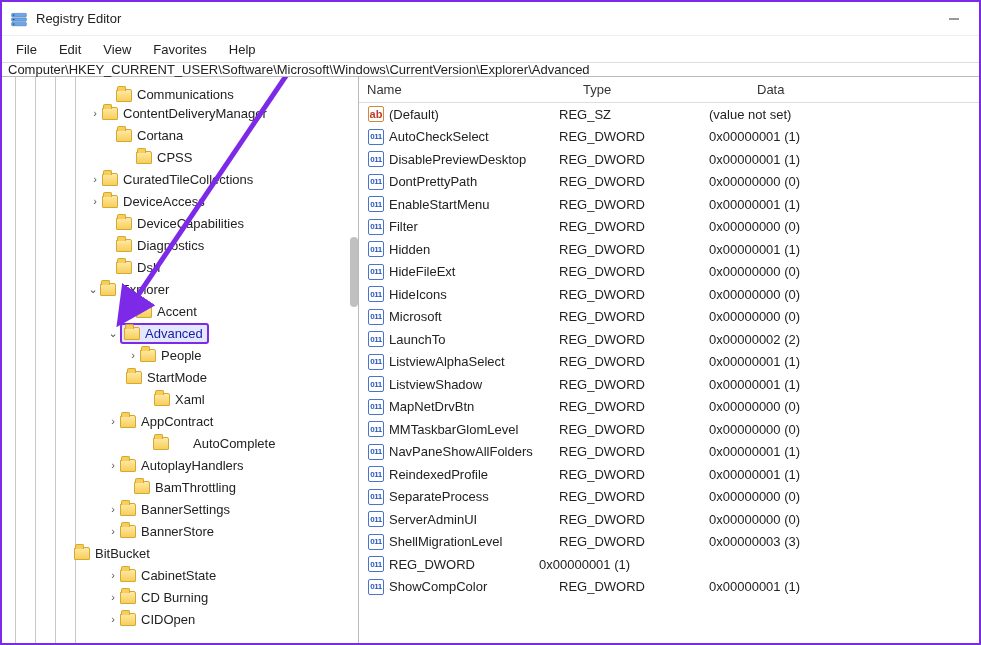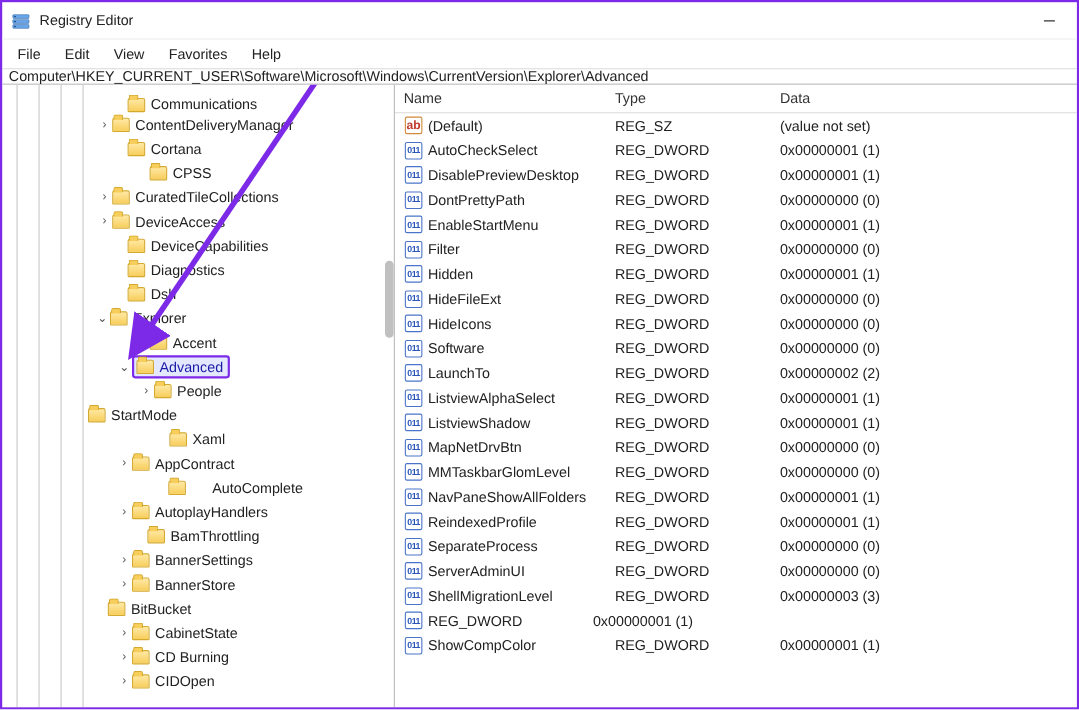--- a/index.html
+++ b/index.html
@@ -20,21 +20,21 @@
 .tree-lines .vline { width:1px; background:#c8c8c8; margin-left:0; }
 .tree-items { padding-top:3px; }
 .tree-item { height:22px; display:flex; align-items:center; white-space:nowrap; }
 .tree-item .expander { width:14px; text-align:center; color:#555; font-size:11px; display:inline-block; }
 .tree-item .folder-icon { width:16px; height:13px; background:linear-gradient(#ffe9a6,#f7ce5b); border:1px solid #d4a92e; border-radius:2px 2px 1px 1px; position:relative; margin-right:5px; flex:none; }
 .tree-item .folder-icon::before { content:""; position:absolute; top:-4px; left:0; width:7px; height:4px; background:#f7ce5b; border:1px solid #d4a92e; border-bottom:none; border-radius:2px 2px 0 0; }
 .tree-item .label { }
 .tree-item.selected .selwrap { background:#e3e8ff; border:2px solid #7c2ae8; border-radius:3px; padding:1px 4px 1px 2px; display:inline-flex; align-items:center; }
 .tree-item.selected .label { color:#1a1aa6; }
 .values-pane { flex:1; overflow:hidden; font-size:13px; color:#222; position:relative; }
-.values-header { height:26px; border-bottom:1px solid #ddd; display:flex; align-items:center; padding-left:8px; color:#333; }
+.values-header { height:26px; border-bottom:1px solid #ddd; display:flex; align-items:center; padding-left:8px; color:#333;gap:24px; }
 .col-name { width:192px; }
 .col-type { width:150px; }
 .col-data { flex:1; }
 .values-body { }
 .value-row { height:22.5px; display:flex; align-items:center; padding-left:8px; }
 .value-row .icon-wrap { width:18px; height:18px; margin-right:4px; display:flex; align-items:center; justify-content:center; flex:none; }
 .value-row .reg-sz-icon { width:16px; height:16px; border:1px solid #d08a3a; background:#fff; border-radius:2px; display:flex; align-items:center; justify-content:center; font-size:11px; font-weight:bold; color:#c0392b; }
 .value-row .reg-dw-icon { width:16px; height:16px; border:1px solid #4a74c9; background:#fff; border-radius:2px; display:flex; align-items:center; justify-content:center; font-size:8px; font-weight:bold; color:#2a56b8; letter-spacing:-0.5px; }
 .value-row .vname { width:170px; overflow:hidden; text-overflow:ellipsis; }
 .value-row .vtype { width:150px; }
@@ -145,21 +145,21 @@
             <span class="selwrap">
               <span class="folder-icon"></span>
               <span class="label">Advanced</span>
             </span>
           </div>
           <div class="tree-item" style="padding-left: 124px;">
             <span class="expander">›</span>
             <span class="folder-icon"></span>
             <span class="label">People</span>
           </div>
-          <div class="tree-item" style="padding-left: 64px;">
+          <div class="tree-item" style="padding-left: 110px;">
             <span class="expander"></span>
             <span class="folder-icon"></span>
             <span class="label">StartMode</span>
           </div>
           <div class="tree-item" style="padding-left: 138px;">
             <span class="expander"></span>
             <span class="folder-icon"></span>
             <span class="label">Xaml</span>
           </div>
           <div class="tree-item" style="padding-left: 104px;">
@@ -185,21 +185,21 @@
           <div class="tree-item" style="padding-left: 104px;">
             <span class="expander">›</span>
             <span class="folder-icon"></span>
             <span class="label">BannerSettings</span>
           </div>
           <div class="tree-item" style="padding-left: 104px;">
             <span class="expander">›</span>
             <span class="folder-icon"></span>
             <span class="label">BannerStore</span>
           </div>
-          <div class="tree-item" style="padding-left: 82px;">
+          <div class="tree-item" style="padding-left: 58px;">
             <span class="expander"></span>
             <span class="folder-icon"></span>
             <span class="label">BitBucket</span>
           </div>
           <div class="tree-item" style="padding-left: 104px;">
             <span class="expander">›</span>
             <span class="folder-icon"></span>
             <span class="label">CabinetState</span>
           </div>
           <div class="tree-item" style="padding-left: 104px;">
@@ -292,21 +292,21 @@
               <span class="reg-dw-icon">011</span>
             </span>
             <span class="vname">HideIcons</span>
             <span class="vtype">REG_DWORD</span>
             <span class="vdata">0x00000000 (0)</span>
           </div>
           <div class="value-row">
             <span class="icon-wrap">
               <span class="reg-dw-icon">011</span>
             </span>
-            <span class="vname">Software</span>
+            <span class="vname">Microsoft</span>
             <span class="vtype">REG_DWORD</span>
             <span class="vdata">0x00000000 (0)</span>
           </div>
           <div class="value-row">
             <span class="icon-wrap">
               <span class="reg-dw-icon">011</span>
             </span>
             <span class="vname">LaunchTo</span>
             <span class="vtype">REG_DWORD</span>
             <span class="vdata">0x00000002 (2)</span>

